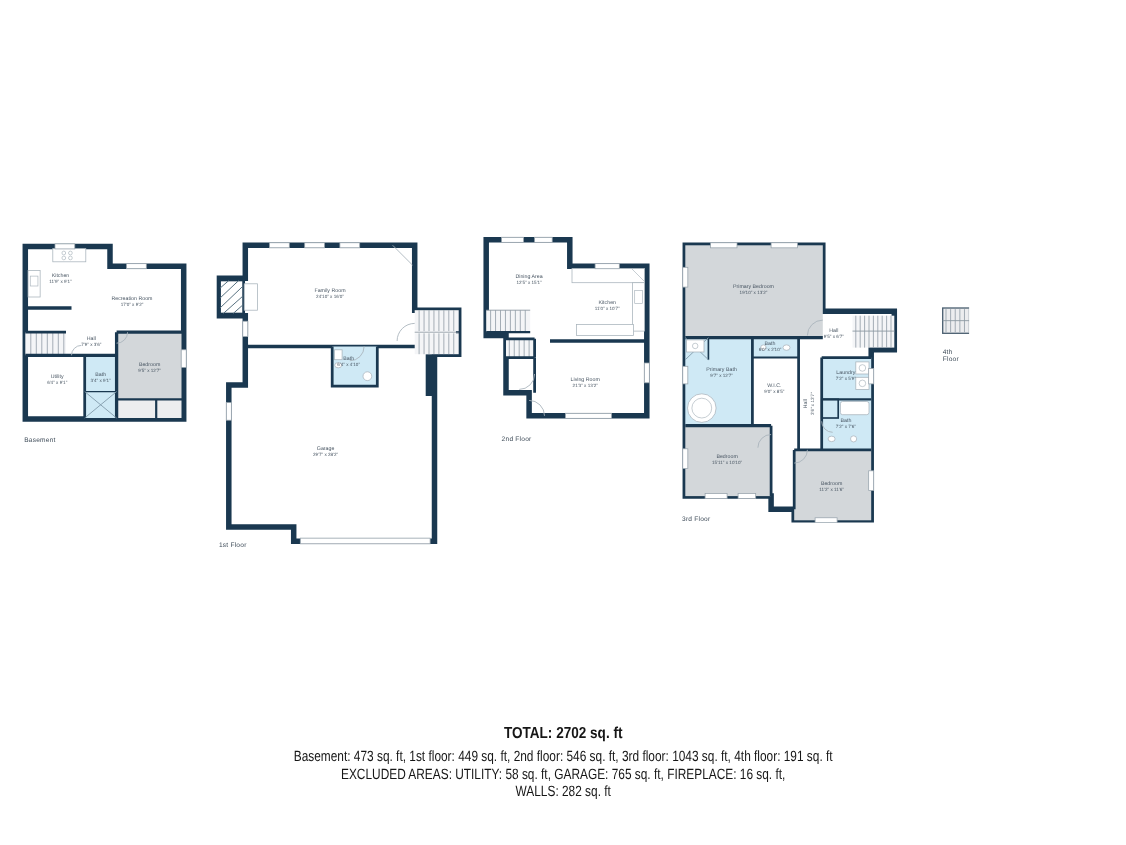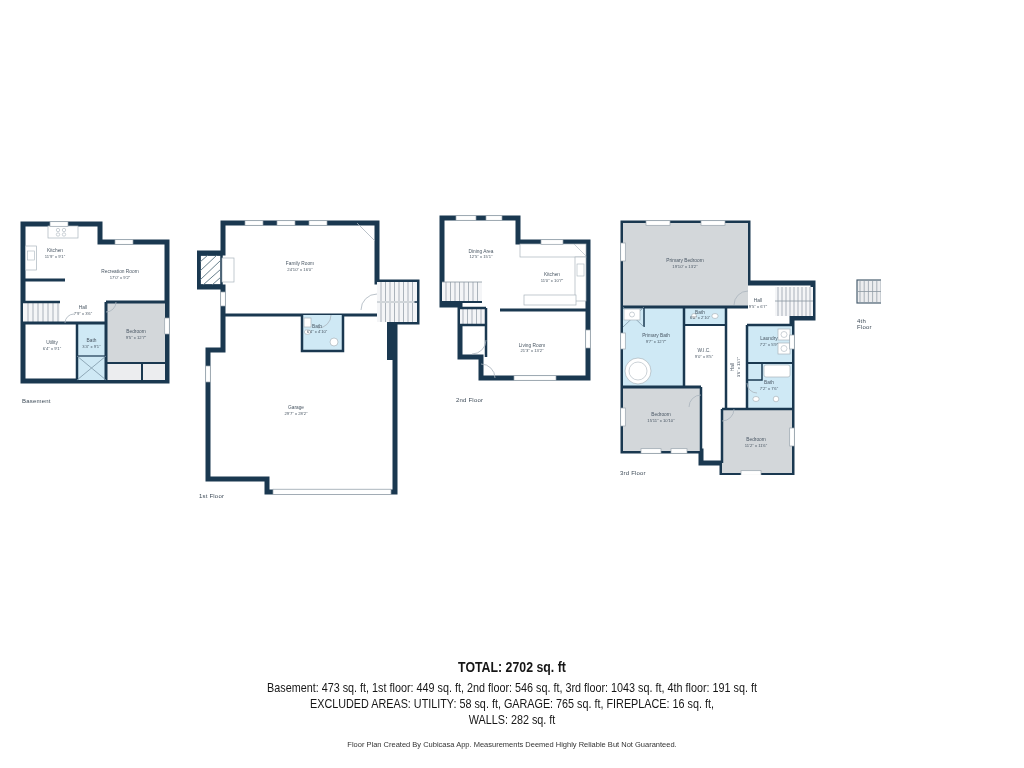--- a/index.html
+++ b/index.html
@@ -280,15 +280,14 @@
       <text class="rname" x="60" y="70.5">Hall</text>
       <text class="rdims" x="60" y="76">8'8" x 3'1"</text>
     </g>
   </svg>
   <div class="floor-label" style="left:857px;top:318px">4th Floor</div>
 
   <div class="sum sum-total">TOTAL: 2702 sq. ft</div>
   <div class="sum sum-line sum-floors">Basement: 473 sq. ft, 1st floor: 449 sq. ft, 2nd floor: 546 sq. ft, 3rd floor: 1043 sq. ft, 4th floor: 191 sq. ft</div>
   <div class="sum sum-line sum-excluded">EXCLUDED AREAS: UTILITY: 58 sq. ft, GARAGE: 765 sq. ft, FIREPLACE: 16 sq. ft,</div>
   <div class="sum sum-line sum-walls">WALLS: 282 sq. ft</div>
-  <div class="sum sum-disclaimer">Floor Plan Created By Cubicasa App. Measurements Deemed Highly Reliable But Not Guaranteed.</div>
 
 </div>
 
 </body></html>

